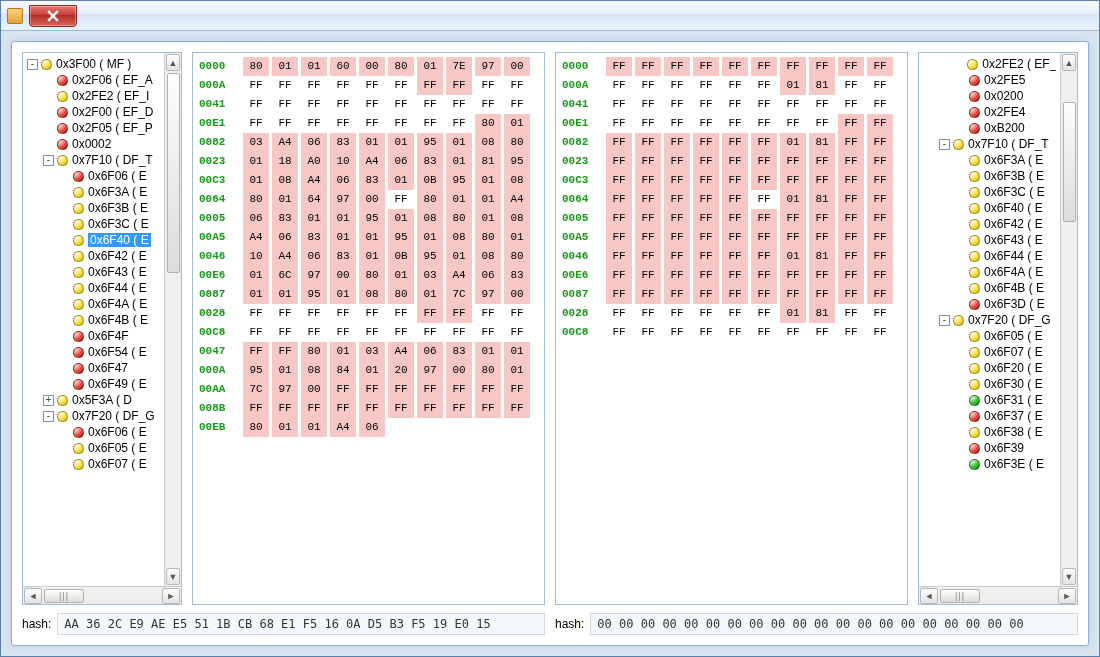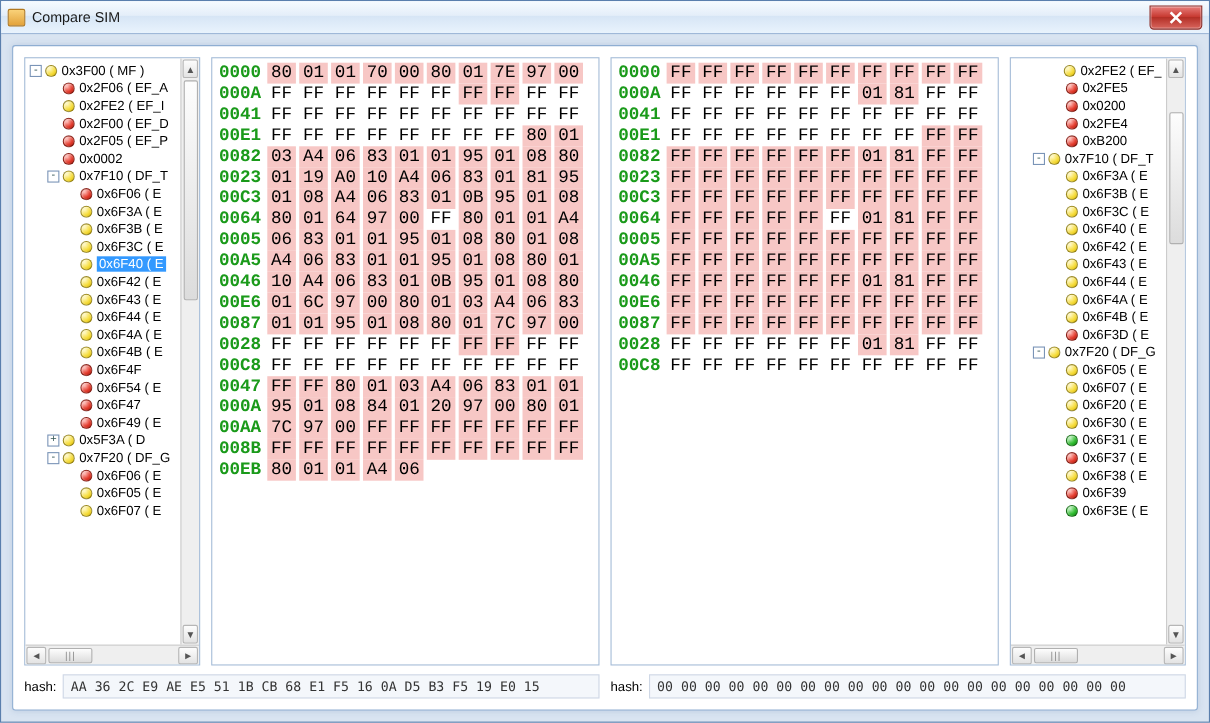--- a/index.html
+++ b/index.html
@@ -143,21 +143,21 @@
     font-size: 9px;
     letter-spacing: 1px;
   }
   .hscroll .track { flex: 1; }
 
   
   .hex-body {
     flex: 1;
     padding: 4px 6px;
     font-family: Consolas, "Courier New", monospace;
-    font-size: 16px;
+    font-size: 11px;
     line-height: 19px;
     overflow: hidden;
   }
   .hex-row {
     display: flex;
     gap: 6px;
     height: 19px;
     align-items: center;
   }
   .hex-off {
@@ -237,21 +237,20 @@
     border: 1px solid #b0b0b0;
     border-radius: 2px;
   }
   .tree-wrap { display:flex; flex:1; min-height:0; }
 </style>
 </head>
 <body>
 
 <div class="titlebar">
   <div class="app-icon"></div>
-  <div class="titlebar-title">Compare SIM</div>
   <div class="win-close">
     <svg viewBox="0 0 10 10">
         <path d="M1 1 L9 9 M9 1 L1 9" stroke="#fff" stroke-width="2"></path>
       </svg>
   </div>
 </div>
 
 <div class="client">
   <div class="panels">
 
@@ -432,21 +431,21 @@
     </div>
 
     <div class="panel hex-panel">
       <div class="hex-body" id="left-hex">
           <div class="hex-row">
             <span class="hex-off">0000</span>
             <span class="hex-cells">
               <span class="hex-cell diff">80</span>
               <span class="hex-cell diff">01</span>
               <span class="hex-cell diff">01</span>
-              <span class="hex-cell diff">70</span>
+              <span class="hex-cell diff">60</span>
               <span class="hex-cell diff">00</span>
               <span class="hex-cell diff">80</span>
               <span class="hex-cell diff">01</span>
               <span class="hex-cell diff">7E</span>
               <span class="hex-cell diff">97</span>
               <span class="hex-cell diff">00</span>
             </span>
           </div>
           <div class="hex-row">
             <span class="hex-off">000A</span>
@@ -505,21 +504,21 @@
               <span class="hex-cell diff">95</span>
               <span class="hex-cell diff">01</span>
               <span class="hex-cell diff">08</span>
               <span class="hex-cell diff">80</span>
             </span>
           </div>
           <div class="hex-row">
             <span class="hex-off">0023</span>
             <span class="hex-cells">
               <span class="hex-cell diff">01</span>
-              <span class="hex-cell diff">19</span>
+              <span class="hex-cell diff">18</span>
               <span class="hex-cell diff">A0</span>
               <span class="hex-cell diff">10</span>
               <span class="hex-cell diff">A4</span>
               <span class="hex-cell diff">06</span>
               <span class="hex-cell diff">83</span>
               <span class="hex-cell diff">01</span>
               <span class="hex-cell diff">81</span>
               <span class="hex-cell diff">95</span>
             </span>
           </div>

